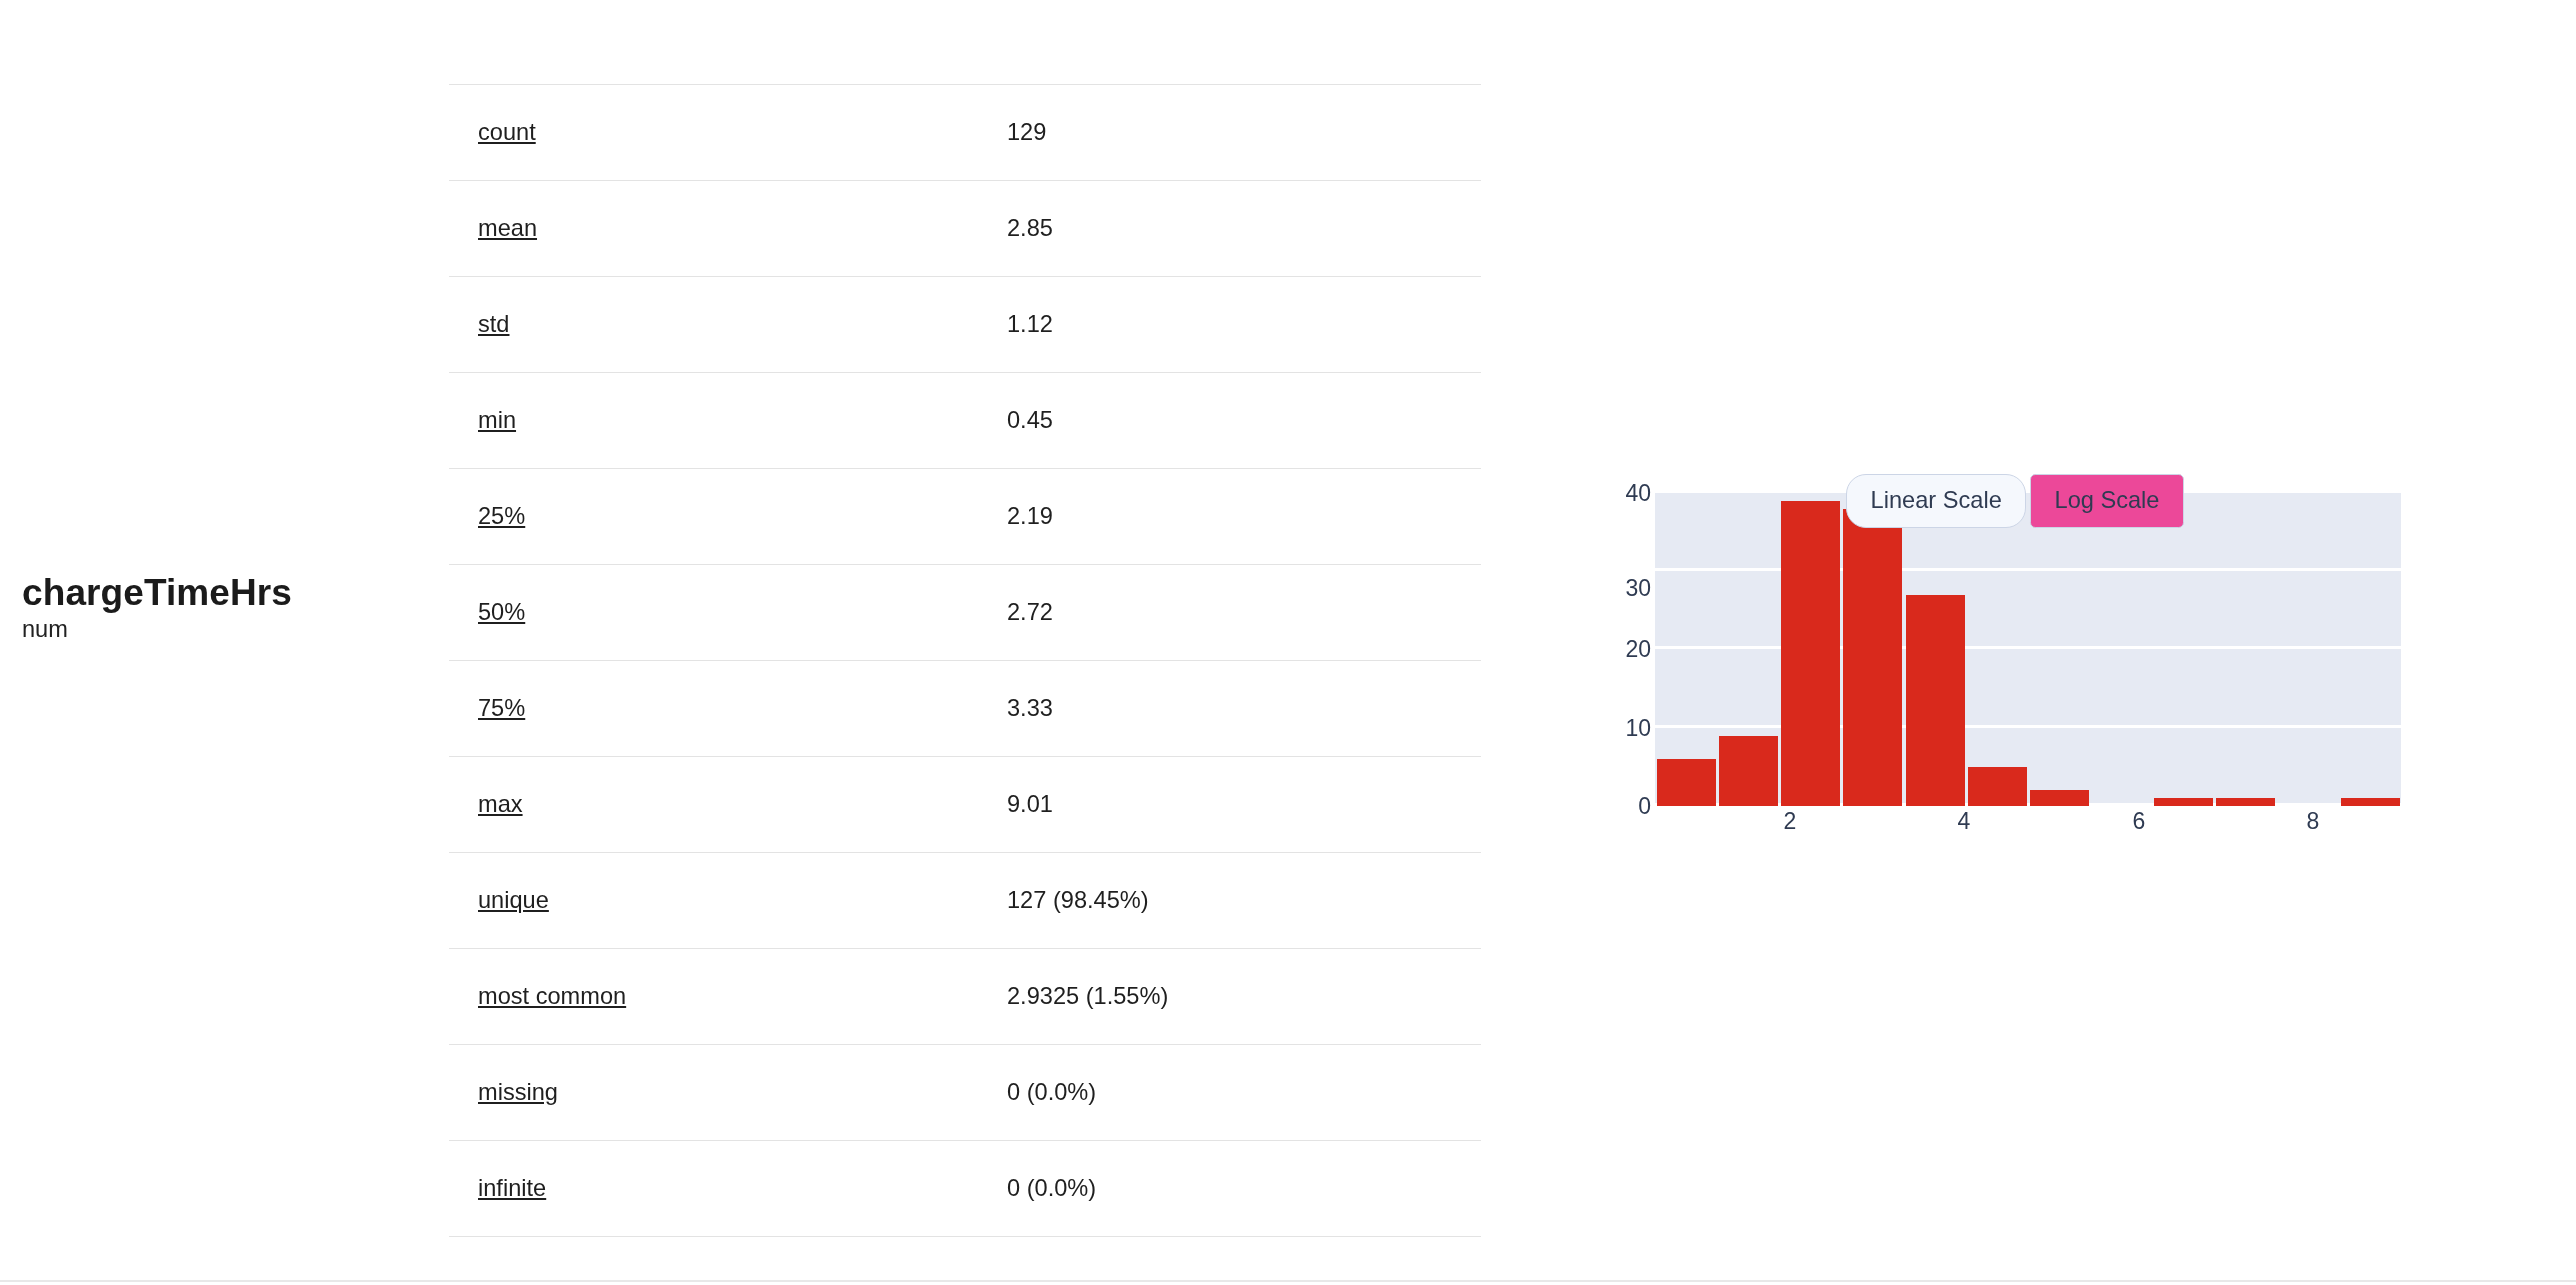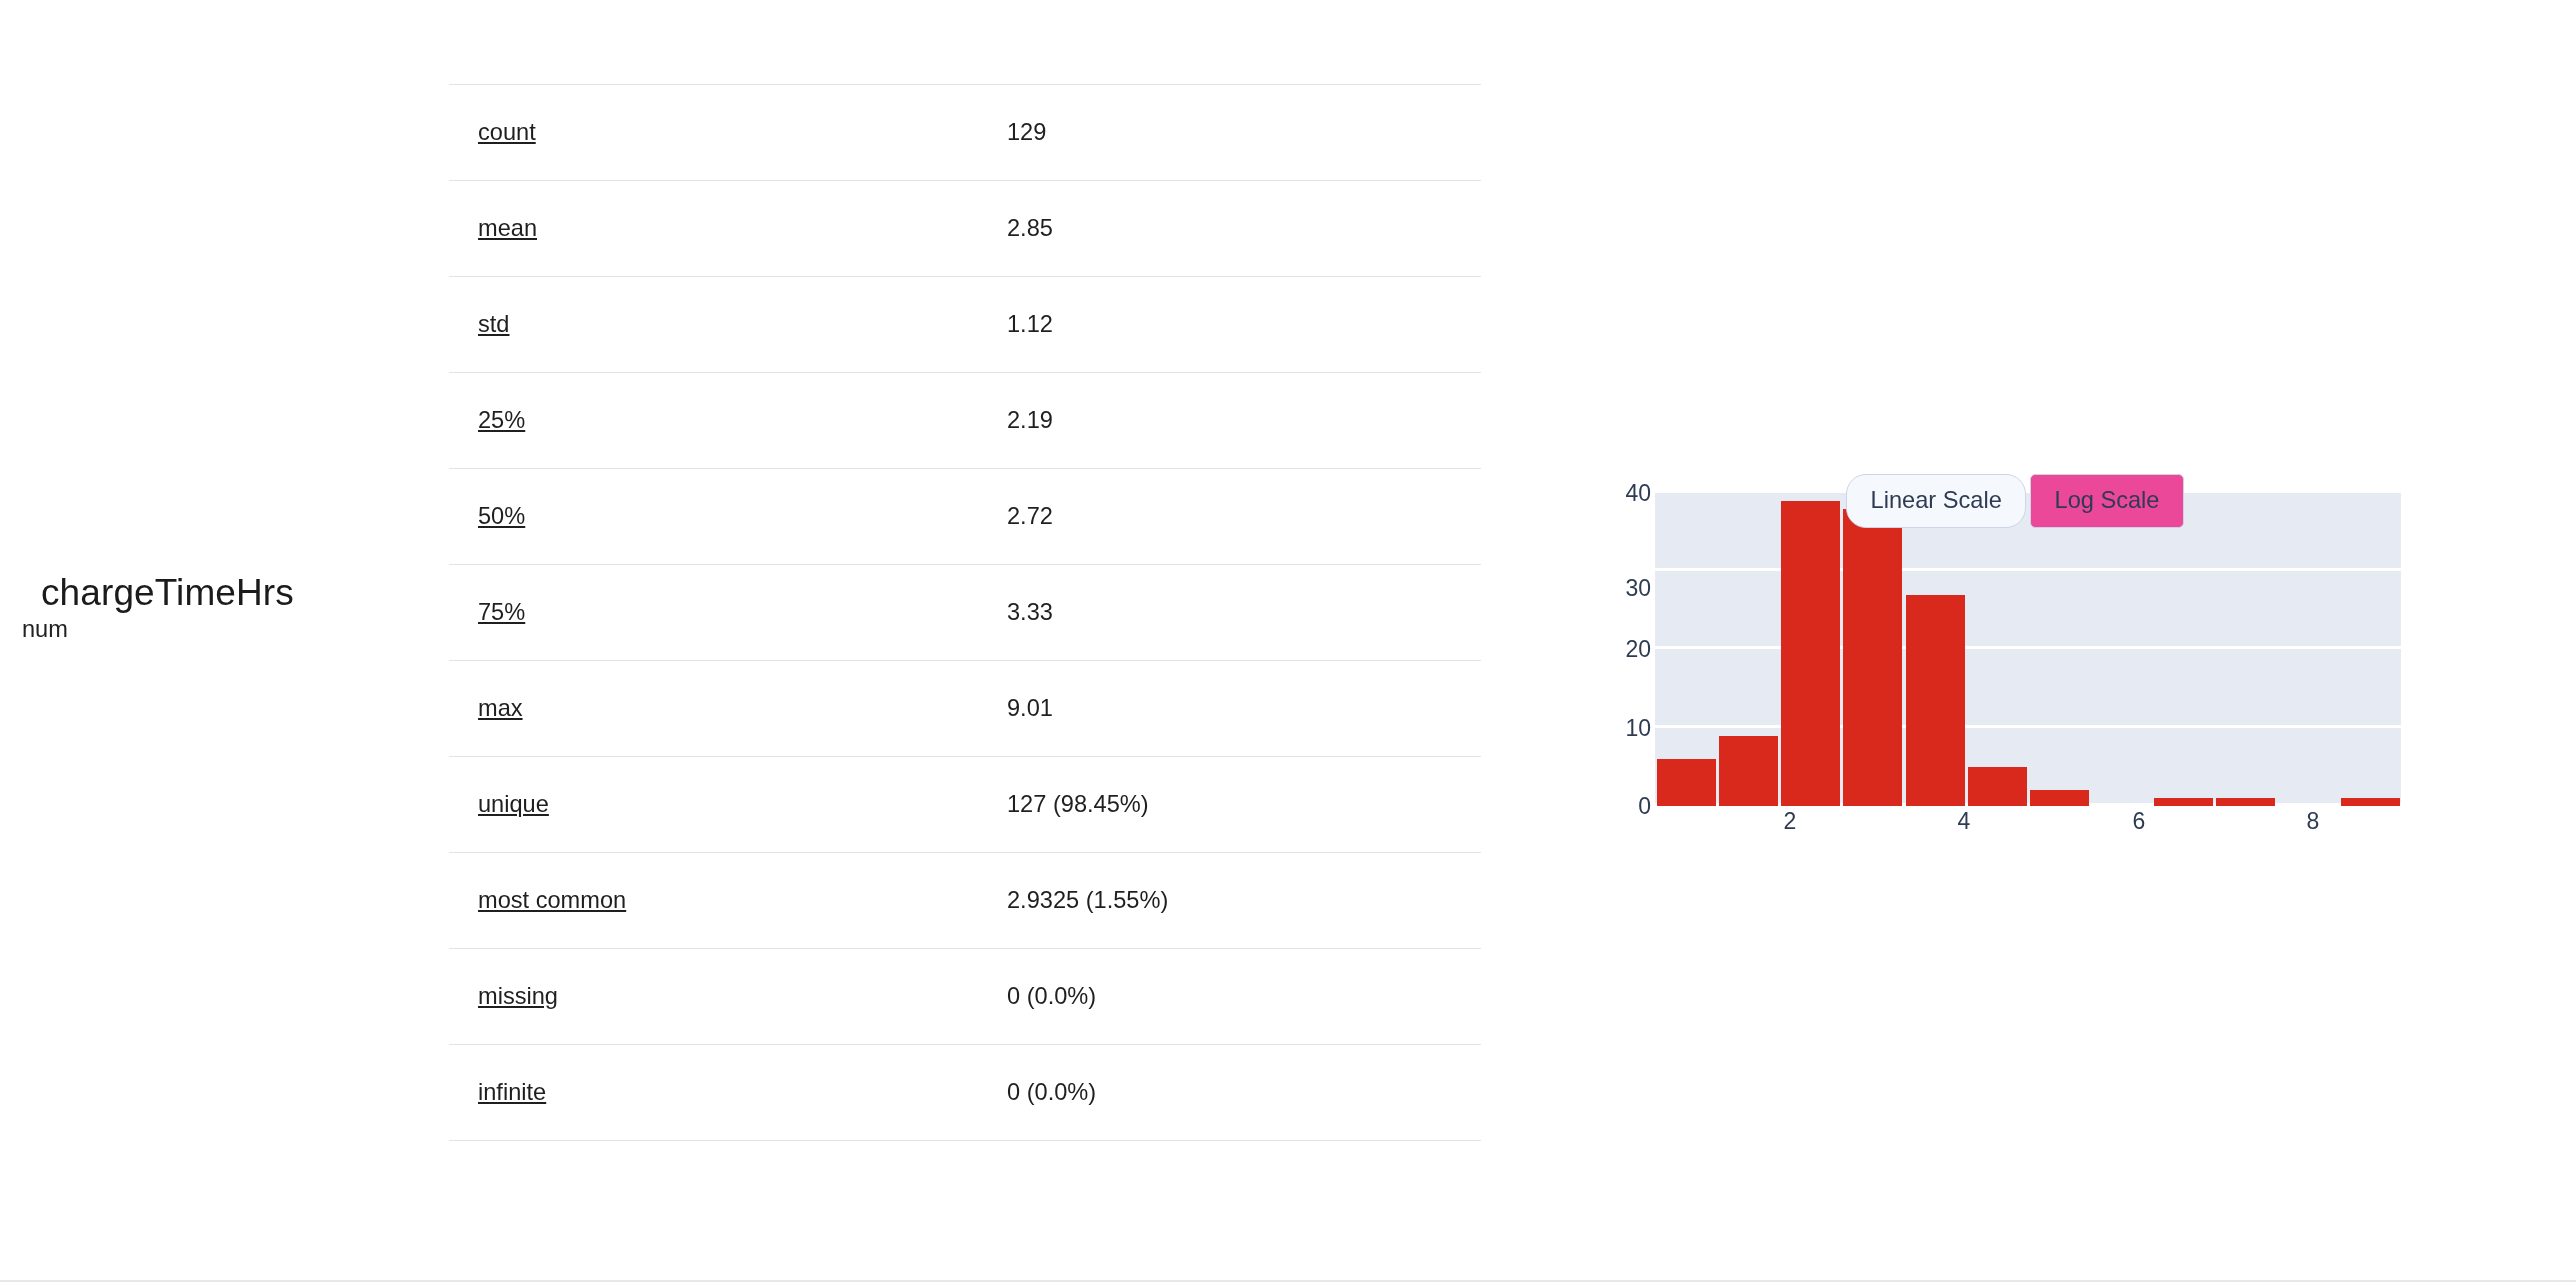--- a/index.html
+++ b/index.html
@@ -30,26 +30,25 @@
 
   
   #column-identity {
     position: absolute;
     left: 22px;
     top: 572px;
     width: 399px;
   }
   #column-name {
     font-size: 37px;
-    font-weight: 400;
+    font-weight: 700;
     color: #1b1b1b;
     line-height: 1.15;
     letter-spacing: 0.1px;
     white-space: nowrap;
-    margin-left: 19px;
   }
   #column-dtype {
     font-size: 23.6px;
     font-weight: 400;
     color: #222222;
     line-height: 1.2;
   }
 
   
   #stats-table {
@@ -215,20 +214,24 @@
           <td class="stat-label">count</td>
           <td class="stat-value">129</td>
         </tr>
         <tr>
           <td class="stat-label">mean</td>
           <td class="stat-value">2.85</td>
         </tr>
         <tr>
           <td class="stat-label">std</td>
           <td class="stat-value">1.12</td>
+        </tr>
+        <tr>
+          <td class="stat-label">min</td>
+          <td class="stat-value">0.45</td>
         </tr>
         <tr>
           <td class="stat-label">25%</td>
           <td class="stat-value">2.19</td>
         </tr>
         <tr>
           <td class="stat-label">50%</td>
           <td class="stat-value">2.72</td>
         </tr>
         <tr>

